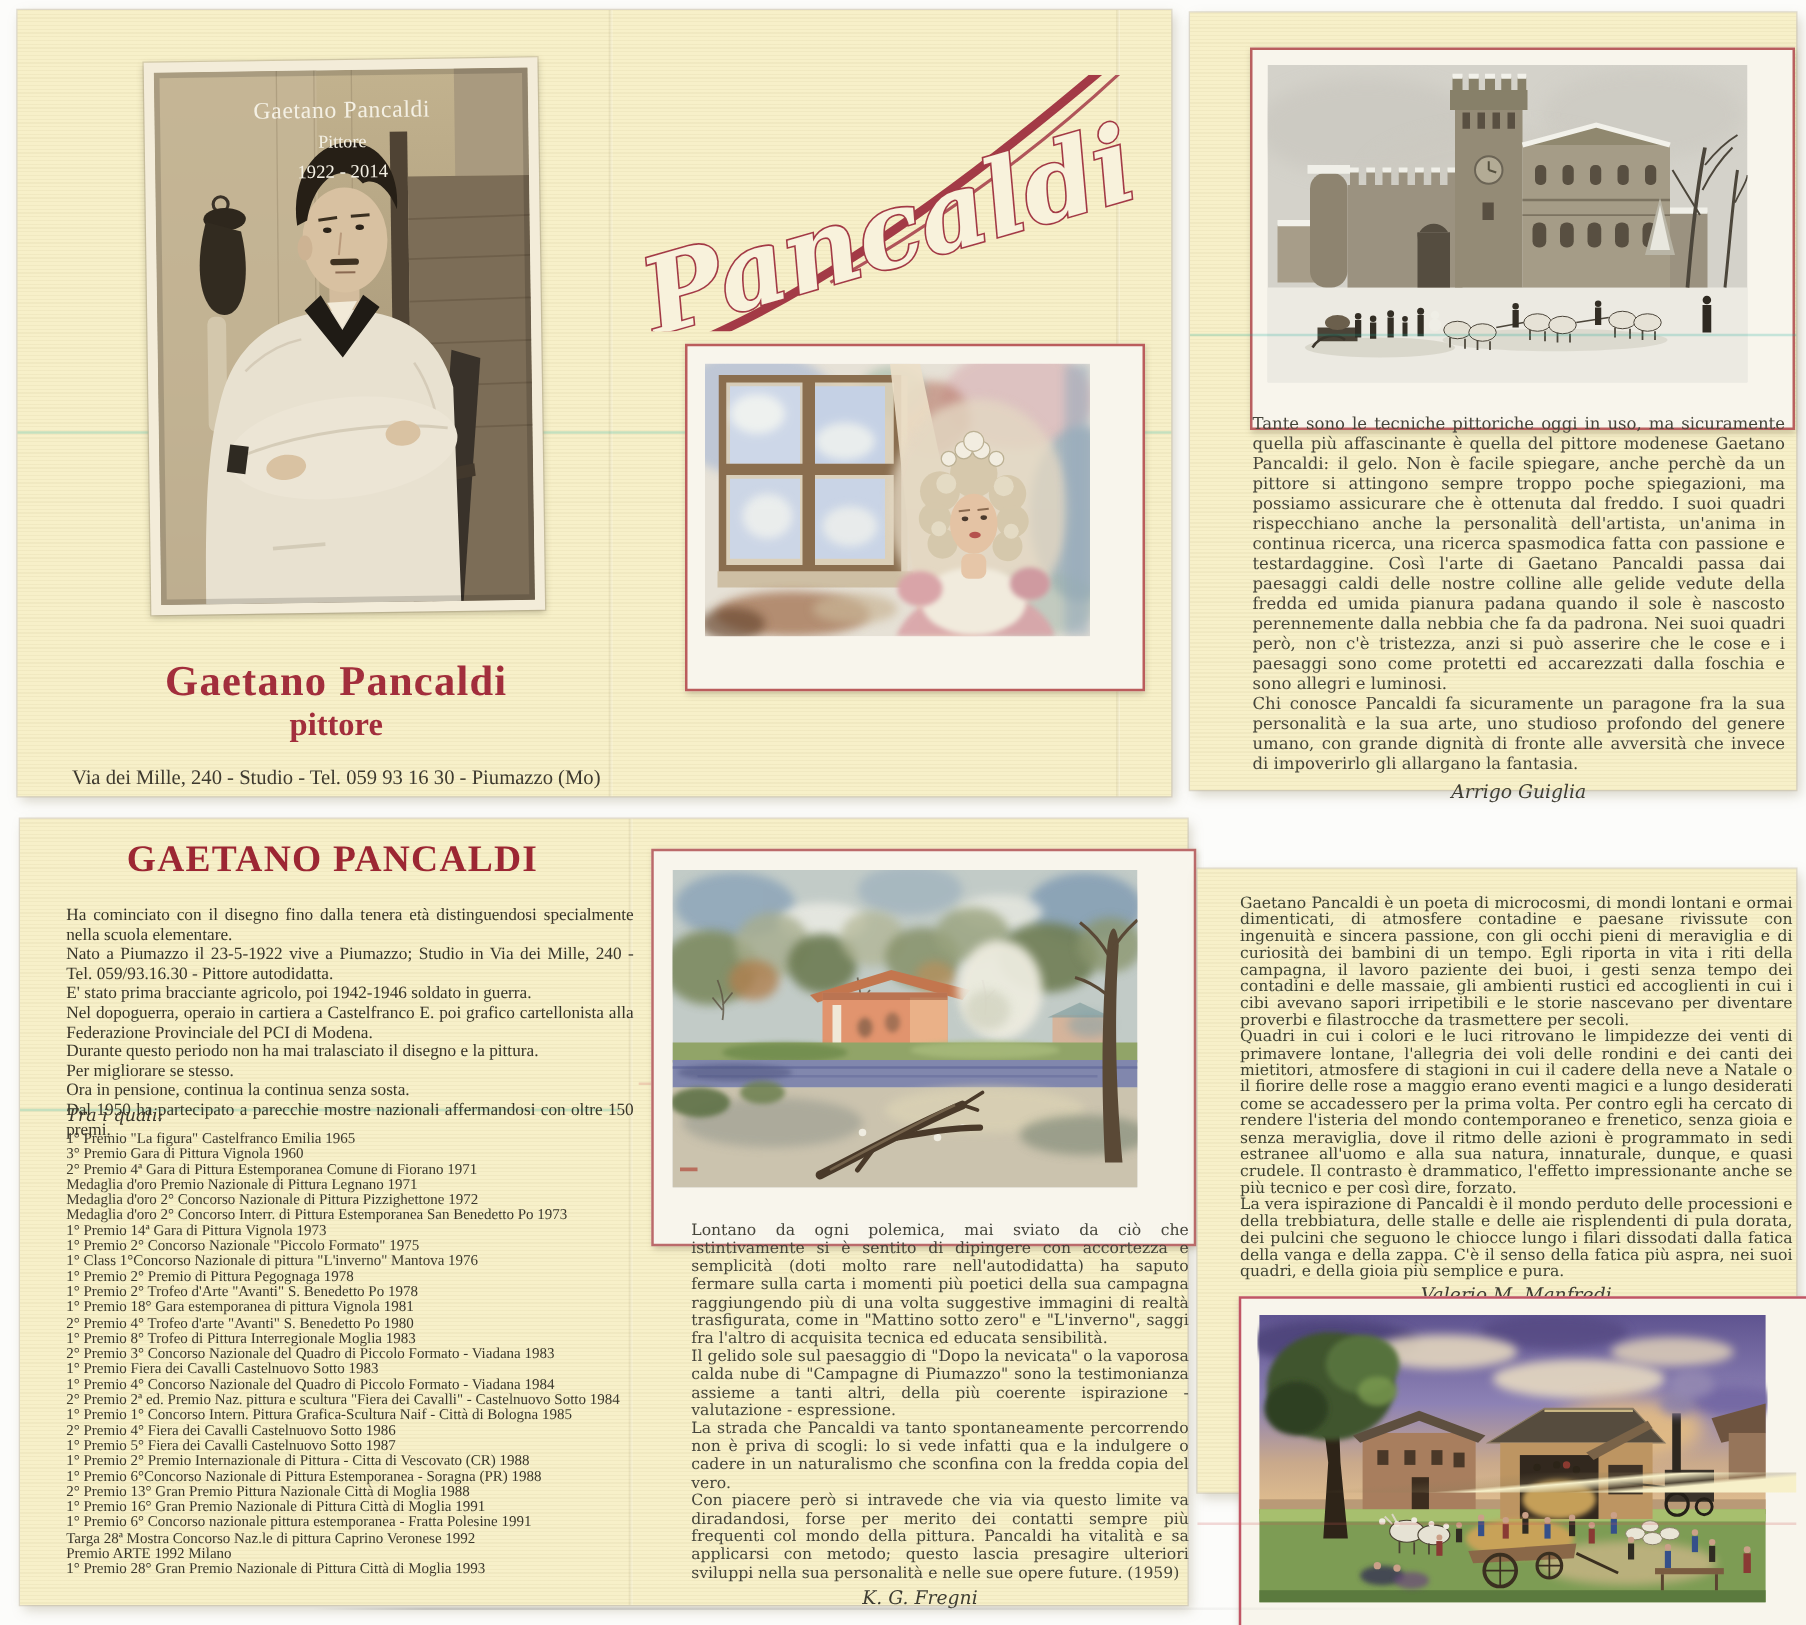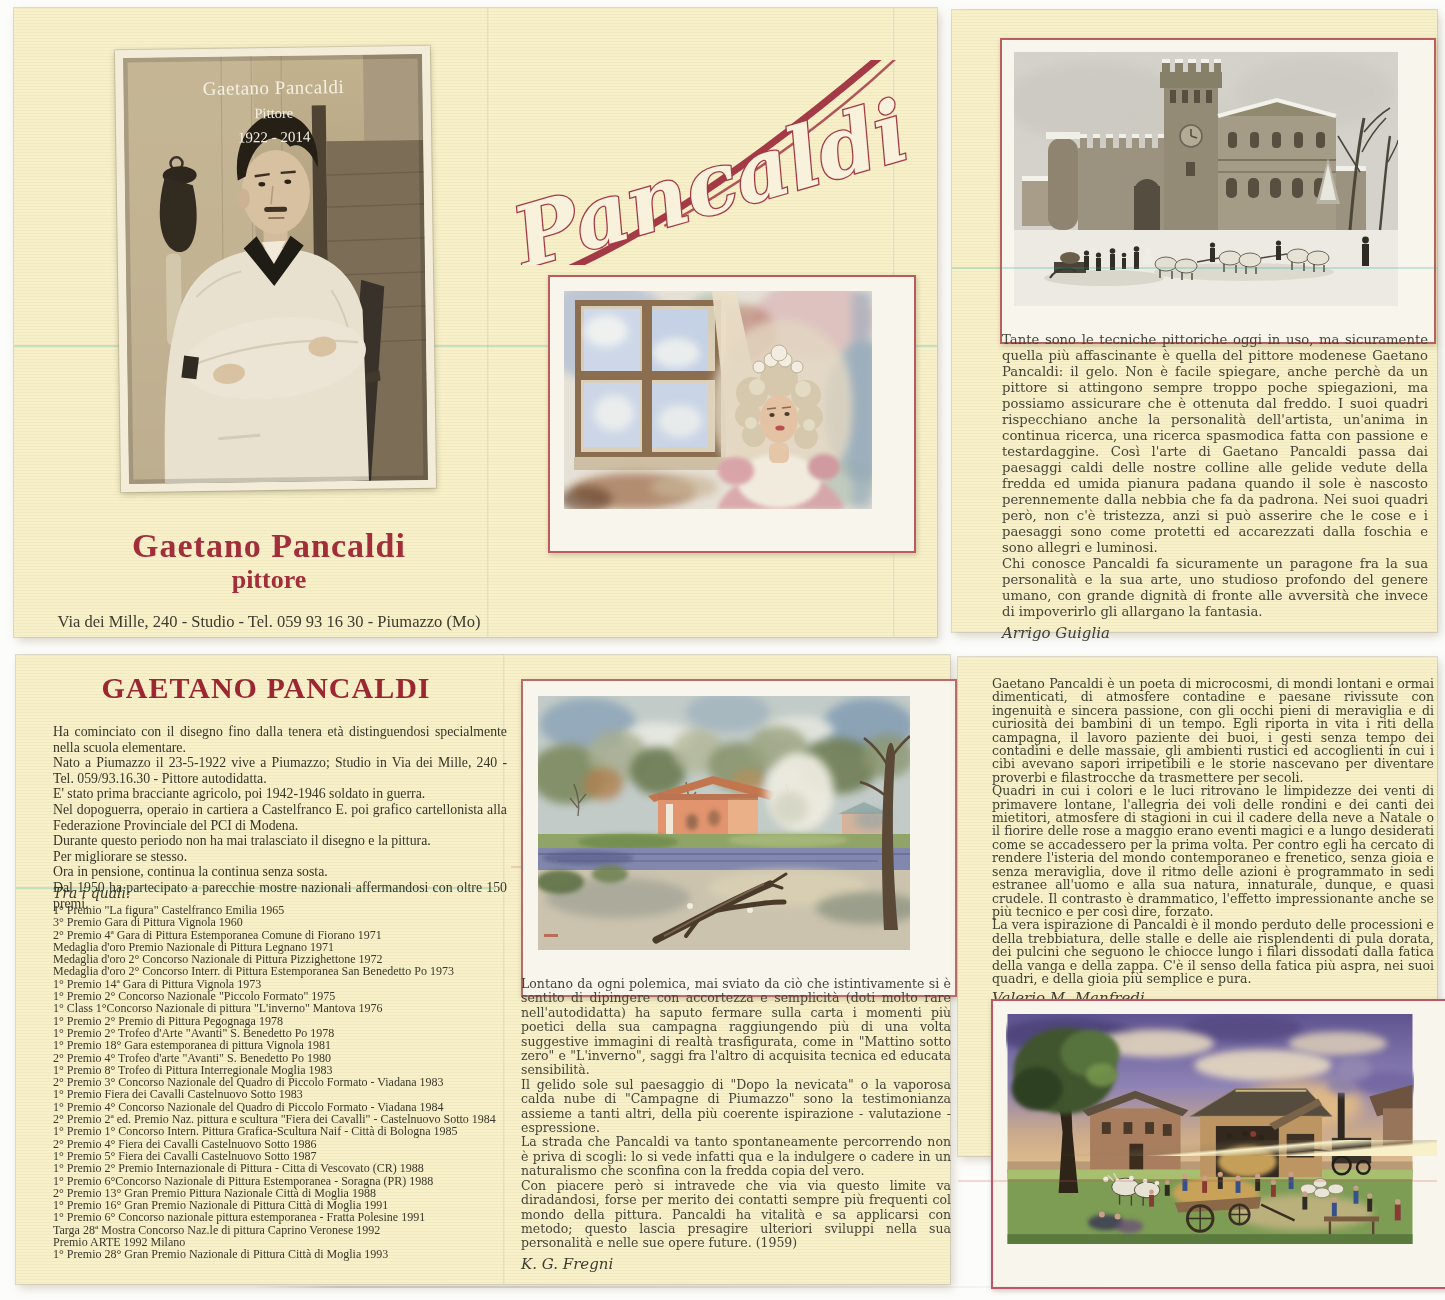--- a/index.html
+++ b/index.html
@@ -26,36 +26,36 @@
   .sig-wrap{position:absolute;left:474px;top:52px;width:450px;height:205px;}
   .front-name{position:absolute;left:30px;top:520px;width:450px;text-align:center;
     font:bold 34px/36px "Liberation Serif", serif;color:#a22e3c;letter-spacing:1px;}
   .front-role{position:absolute;left:30px;top:558px;width:450px;text-align:center;
     font:bold 26px/28px "Liberation Serif", serif;color:#a22e3c;}
   .front-address{position:absolute;left:0;top:604px;width:510px;text-align:center;
     font:16.5px/19px "Liberation Serif", serif;color:#3e3a2f;}
 
   .text-block p{margin:0;font-family:"DejaVu Serif", serif;
     color:#45443a;text-align:justify;}
-  .sig-line{font:italic 15px/18px "DejaVu Serif", serif;color:#3e3d33;text-align:left;margin-top:4px;}
+  .sig-line{font:italic 15px/18px "DejaVu Serif", serif;color:#3e3d33;text-align:center;margin-top:4px;}
 
   .guiglia{position:absolute;left:50px;top:322px;width:426px;}
   .guiglia p{font-size:13.2px;line-height:16.0px;}
 
   .bio-title{position:absolute;left:20px;top:16px;width:460px;text-align:center;
     font:bold 30px/34px "Liberation Serif", serif;color:#9c2733;letter-spacing:1px;}
   .bio-text{position:absolute;left:37px;top:57px;width:454px;margin-top:12px;}
   .bio-text p{margin:0;font:13.8px/15.6px "Liberation Serif", serif;color:#38352a;text-align:justify;}
   .awards-intro{position:absolute;left:37px;top:230px;width:454px;text-align:left;
     font:italic 14px/16px "DejaVu Serif", serif;color:#3a372c;}
   .awards{position:absolute;left:37px;top:249px;width:472px;}
   .awards div{font:12px/12.3px "Liberation Serif", serif;color:#3a372c;white-space:nowrap;}
 
   .fregni{position:absolute;left:505px;top:322px;width:430px;}
-  .fregni p{font-size:12.5px;line-height:14.4px;}
+  .fregni p{font-size:12.5px;line-height:14.4px;margin-left:32px;}
 
   .manfredi{position:absolute;left:34px;top:20px;width:442px;}
   .manfredi p{font-size:12.5px;line-height:13.4px;color:#3d4033;}
 
   .landscape-frame{left:505px;top:24px;width:402px;height:284px;padding:15px;border-color:#bb6a6a;}
   .castle-frame{left:48px;top:28px;width:408px;height:278px;padding:12px;border-color:#b95f5f;}
   .woman-frame{left:534px;top:267px;width:336px;height:246px;padding:14px;border-color:#bb5c5c;}
   .farm-frame{left:33px;top:342px;width:438px;height:260px;padding:13px;border-color:#c05565;}
 
   .page-smudge{position:absolute;left:250px;top:1286px;width:900px;height:2px;
@@ -542,21 +542,21 @@
     <div>
         <p>Lontano da ogni polemica, mai sviato da ciò che istintivamente si è sentito di dipingere con accortezza e semplicità (doti molto rare nell'autodidatta) ha saputo fermare sulla carta i momenti più poetici della sua campagna raggiungendo più di una volta suggestive immagini di realtà trasfigurata, come in "Mattino sotto zero" e "L'inverno", saggi fra l'altro di acquisita tecnica ed educata sensibilità.</p>
         <p>Il gelido sole sul paesaggio di "Dopo la nevicata" o la vaporosa calda nube di "Campagne di Piumazzo" sono la testimonianza assieme a tanti altri, della più coerente ispirazione - valutazione - espressione.</p>
         <p>La strada che Pancaldi va tanto spontaneamente percorrendo non è priva di scogli: lo si vede infatti qua e la indulgere o cadere in un naturalismo che sconfina con la fredda copia del vero.</p>
         <p>Con piacere però si intravede che via via questo limite va diradandosi, forse per merito dei contatti sempre più frequenti col mondo della pittura. Pancaldi ha vitalità e sa applicarsi con metodo; questo lascia presagire ulteriori sviluppi nella sua personalità e nelle sue opere future. (1959)</p>
       </div>
     <div class="sig-line">K. G. Fregni</div>
   </div>
 </div>
 
-<div class="sheet" style="left:958px;top:657px;width:479px;height:499px">
+<div class="sheet" style="left:958px;top:695px;width:479px;height:499px">
   <div class="text-block manfredi">
     <div>
         <p>Gaetano Pancaldi è un poeta di microcosmi, di mondi lontani e ormai dimenticati, di atmosfere contadine e paesane rivissute con ingenuità e sincera passione, con gli occhi pieni di meraviglia e di curiosità dei bambini di un tempo. Egli riporta in vita i riti della campagna, il lavoro paziente dei buoi, i gesti senza tempo dei contadini e delle massaie, gli ambienti rustici ed accoglienti in cui i cibi avevano sapori irripetibili e le storie nascevano per diventare proverbi e filastrocche da trasmettere per secoli.</p>
         <p>Quadri in cui i colori e le luci ritrovano le limpidezze dei venti di primavere lontane, l'allegria dei voli delle rondini e dei canti dei mietitori, atmosfere di stagioni in cui il cadere della neve a Natale o il fiorire delle rose a maggio erano eventi magici e a lungo desiderati come se accadessero per la prima volta. Per contro egli ha cercato di rendere l'isteria del mondo contemporaneo e frenetico, senza gioia e senza meraviglia, dove il ritmo delle azioni è programmato in sedi estranee all'uomo e alla sua natura, innaturale, dunque, e quasi crudele. Il contrasto è drammatico, l'effetto impressionante anche se più tecnico e per così dire, forzato.</p>
         <p>La vera ispirazione di Pancaldi è il mondo perduto delle processioni e della trebbiatura, delle stalle e delle aie risplendenti di pula dorata, dei pulcini che seguono le chiocce lungo i filari dissodati dalla fatica della vanga e della zappa. C'è il senso della fatica più aspra, nei suoi quadri, e della gioia più semplice e pura.</p>
       </div>
     <div class="sig-line">Valerio M. Manfredi</div>
   </div>
 
   <div class="frame farm-frame">

